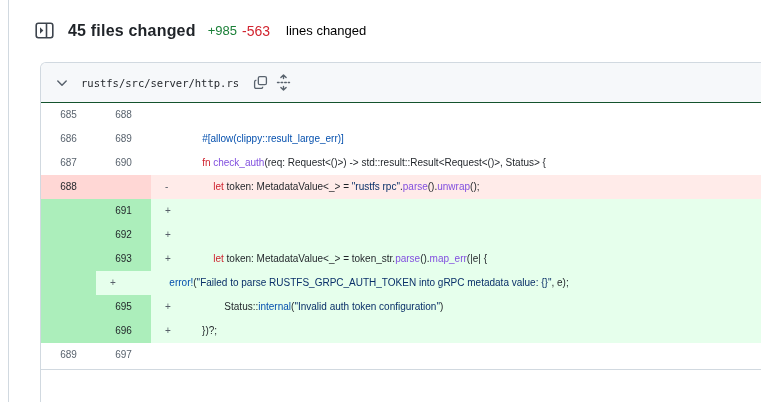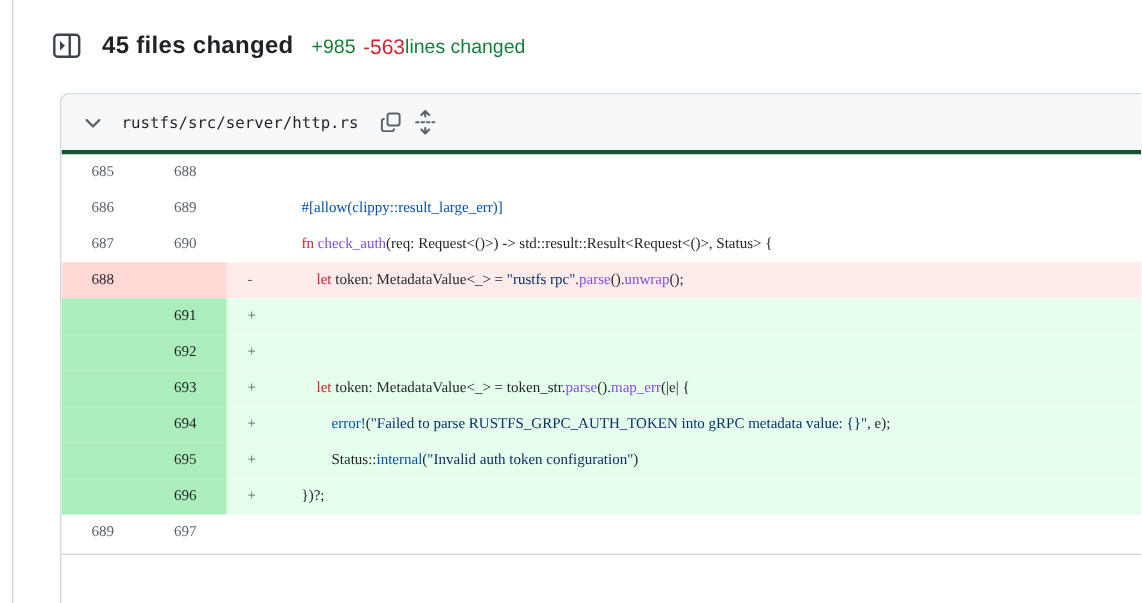--- a/index.html
+++ b/index.html
@@ -9,30 +9,30 @@
     background:#ffffff; font-family:"Liberation Sans", sans-serif; color:#1f2328;
   }
   .left-rule { position:absolute; left:8px; top:0; bottom:0; width:1px; background:#d1d9e0; }
 
   
   .summary { position:absolute; left:33px; top:20px; display:flex; align-items:center; }
   .icon-btn { background:none; border:none; padding:2px; margin:0; display:flex; align-items:center; cursor:pointer; color:#3d444d; }
   .summary h1 { font-size:16px; font-weight:700; color:#1f2328; margin:0 8px 0 12px; letter-spacing:.2px; }
   .additions { color:#1a7f37; font-size:13px; margin-left:4px; }
   .deletions { color:#d1242f; font-size:14px; margin-left:5px; }
-  .muted-label { color:#15803d; font-size:13px; margin-left:0; }
+  .muted-label { color:#000000; font-size:13px; margin-left:16px; }
 
   
   .diff-panel {
     position:absolute; left:40px; top:62px; right:0; bottom:0;
     border:1px solid #d1d9e0; border-right:none; border-bottom:none;
     border-radius:6px 0 0 0; background:#fff; overflow:hidden;
   }
   .file-header {
-    height:40px; background:#f6f8fa; border-bottom:3px solid #14532d;
+    height:40px; background:#f6f8fa; border-bottom:1px solid #14532d;
     display:flex; align-items:center; padding:0 10px;
   }
   .file-header .icon-btn { color:#59636e; padding:4px; }
   .file-path {
     font-family:"DejaVu Sans Mono", monospace; font-size:10.5px; color:#1f2328;
     margin:0 10px 0 8px;
   }
 
   
   .hunk-row { display:flex; height:30px; }
@@ -40,21 +40,21 @@
     width:110px; flex:none; background:#b3daf7;
     display:flex; align-items:center; justify-content:center; cursor:pointer;
   }
   .hunk-text {
     flex:1; background:#ddf4ff; color:#59636e;
     display:flex; align-items:center; padding-left:40px;
     font-family:"DejaVu Sans Mono", monospace; font-size:10.5px;
   }
 
   
-  .row { display:flex; height:24px; line-height:24px; font-family:Liberation Serif, serif; font-size:10px; }
+  .row { display:flex; height:24px; line-height:24px; font-family:Liberation Sans, sans-serif; font-size:10px; }
   .num { width:55px; flex:none; text-align:center; color:#59636e; cursor:pointer; }
   .marker { width:40px; flex:none; padding-left:14px; color:#57606a; }
   .code { flex:1; white-space:pre; color:#1f2328; }
 
   .row.context { background:#ffffff; }
   .row.removed { background:#ffebe9; }
   .row.removed .num { background:#ffd7d5; color:#1f2328; }
   .row.added { background:#e6ffec; }
   .row.added .num { background:#aceebb; color:#1f2328; }
 
@@ -148,21 +148,20 @@
         <span class="code"></span>
       </div>
       <div class="row added">
         <span class="num old"></span>
         <span class="num new">693</span>
         <span class="marker">+</span>
         <span class="code"><span class="c-plain">        </span><span class="c-kw">let</span><span class="c-plain"> token: MetadataValue&lt;_&gt; = token_str.</span><span class="c-fn">parse</span><span class="c-plain">().</span><span class="c-fn">map_err</span><span class="c-plain">(|e| {</span></span>
       </div>
       <div class="row added">
         <span class="num old"></span>
-        <span class="num new">694</span>
         <span class="marker">+</span>
         <span class="code"><span class="c-plain">            </span><span class="c-fnb">error!</span><span class="c-plain">(</span><span class="c-str">"Failed to parse RUSTFS_GRPC_AUTH_TOKEN into gRPC metadata value: {}"</span><span class="c-plain">, e);</span></span>
       </div>
       <div class="row added">
         <span class="num old"></span>
         <span class="num new">695</span>
         <span class="marker">+</span>
         <span class="code"><span class="c-plain">            Status::</span><span class="c-fnb">internal</span><span class="c-plain">(</span><span class="c-str">"Invalid auth token configuration"</span><span class="c-plain">)</span></span>
       </div>
       <div class="row added">

